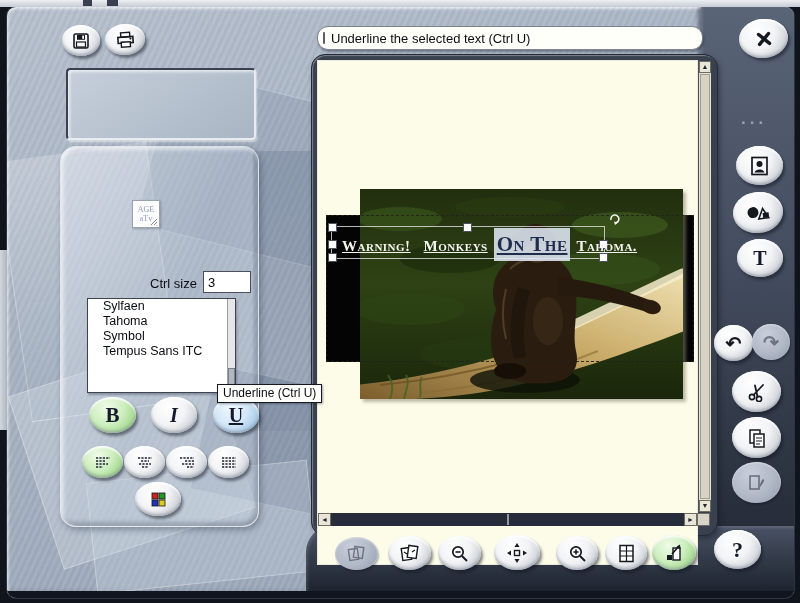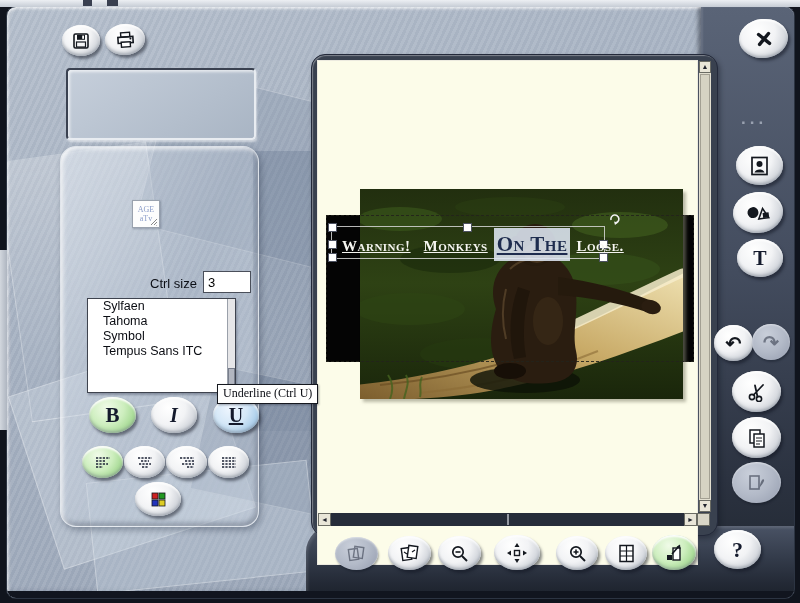--- a/index.html
+++ b/index.html
@@ -67,21 +67,21 @@
   .fsize-input{position:absolute;left:203px;top:271px;width:42px;height:20px;border:1px solid #4a4f5a;
     background:#fff;font-size:13px;font-family:"Liberation Sans",sans-serif;padding:0 0 0 4px;}
   .font-list{position:absolute;left:87px;top:298px;width:147px;height:93px;background:#fff;
     border:1px solid #3e434e;box-shadow:1px 2px 2px rgba(40,50,70,.35);overflow:hidden;}
   .font-item{height:15px;line-height:15px;font-size:12.5px;color:#0a0c12;padding-left:15px;cursor:pointer;}
   .font-item.selected{background:#0b2167;color:#fff;}
   .list-scroll{position:absolute;right:0;top:0;bottom:0;width:7px;background:#e6e6e8;border-left:1px solid #9aa0aa;}
   .list-thumb{position:absolute;left:0;right:0;bottom:2px;height:20px;background:#b2b6c0;border:1px solid #787e8c;}
   .tooltip{position:absolute;left:217px;top:384px;background:#fffffe;border:1px solid #15181f;
     font-size:12px;color:#0a0c12;padding:1px 5px 2px;white-space:nowrap;z-index:40;
-    box-shadow:1px 1px 2px rgba(30,35,50,.4);font-family:Liberation Serif, serif;}
+    box-shadow:1px 1px 2px rgba(30,35,50,.4);}
   .align-icon line{stroke:#1c2336;stroke-width:1.6;stroke-dasharray:2.2 1.2;}
   .color-grid rect{stroke:#15181f;stroke-width:.8;}
 
   
   .msg-bar{position:absolute;left:317px;top:26px;width:384px;height:22px;border-radius:11px;
     background:#fffffa;border:1px solid #7d828d;box-shadow:1px 2px 2px rgba(30,38,55,.4);
     display:flex;align-items:center;}
   .msg-grip{width:2px;height:12px;background:#5a5f6a;border-radius:1px;margin:0 6px 0 5px;}
   .msg-text{font-size:13px;color:#0b0d13;white-space:nowrap;}
 
@@ -232,20 +232,24 @@
 
   <button class="btn" style="left:135px;top:482px;width:46px;height:34px;">
     <svg class="color-grid" width="15" height="15" viewBox="0 0 15 15">
       <rect x="1" y="1" width="6" height="6" fill="#cc2222"></rect>
         <rect x="8" y="1" width="6" height="6" fill="#229922"></rect>
       <rect x="1" y="8" width="6" height="6" fill="#2233bb"></rect>
         <rect x="8" y="8" width="6" height="6" fill="#ddcc22"></rect>
     </svg>
   </button>
 
+  <div class="msg-bar">
+    <span class="msg-grip"></span>
+    <span class="msg-text">Underline the selected text (Ctrl U)</span>
+  </div>
   <button class="btn" style="left:739px;top:19px;width:49px;height:39px;transform:rotate(-6deg);">
     <svg width="18" height="18" viewBox="0 0 18 18">
       <path d="M4 4 L14 14 M14 4 L4 14" stroke="#14181f" stroke-width="3.4" stroke-linecap="round"></path>
     </svg>
   </button>
 
   <div class="canvas-frame"></div>
   <div class="canvas">
     <div class="banner"></div>
 
@@ -306,21 +310,21 @@
       <svg class="rotate-glyph" width="12" height="12" viewBox="0 0 12 12">
         <path d="M2 7 A4 4 0 1 1 6 10" fill="none" stroke="#f0f0f0" stroke-width="1.6"></path>
         <polygon points="6,12 9,9.5 5,8.5" fill="#f0f0f0"></polygon>
       </svg>
     </div>
 
     <div class="text-row">
       <span class="w-norm gap-lg">Warning!</span>
       <span class="w-norm gap-sm">Monkeys</span>
       <span class="w-sel gap-sm">On The</span>
-      <span class="w-norm">Loose.</span>
+      <span class="w-norm">Tahoma.</span>
     </div>
   </div>
 
   <div class="vscroll">
     <div class="sbtn" style="top:0;">▲</div>
     <div class="vthumb"></div>
     <div class="sbtn" style="bottom:0;">▼</div>
   </div>
   <div class="hscroll">
     <div class="sbtn" style="left:0;">◄</div>

